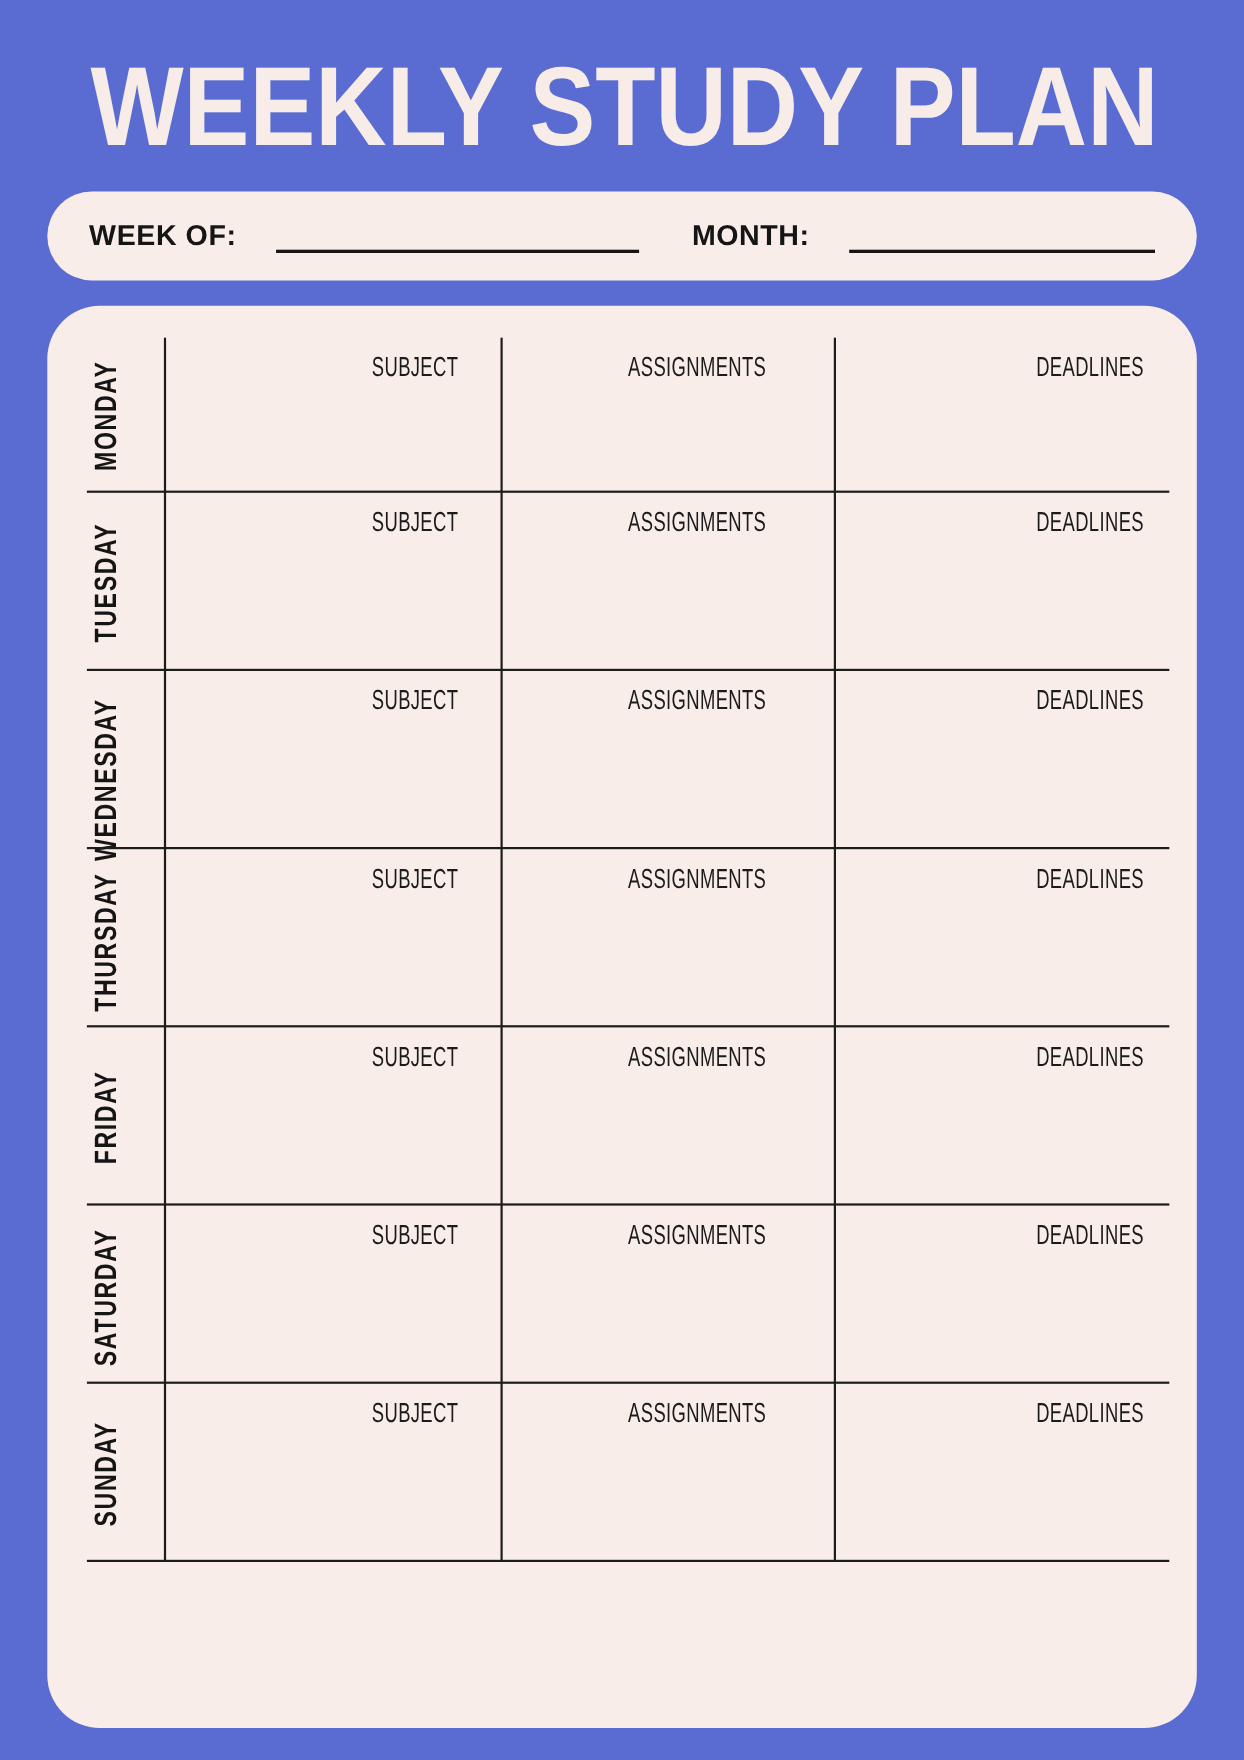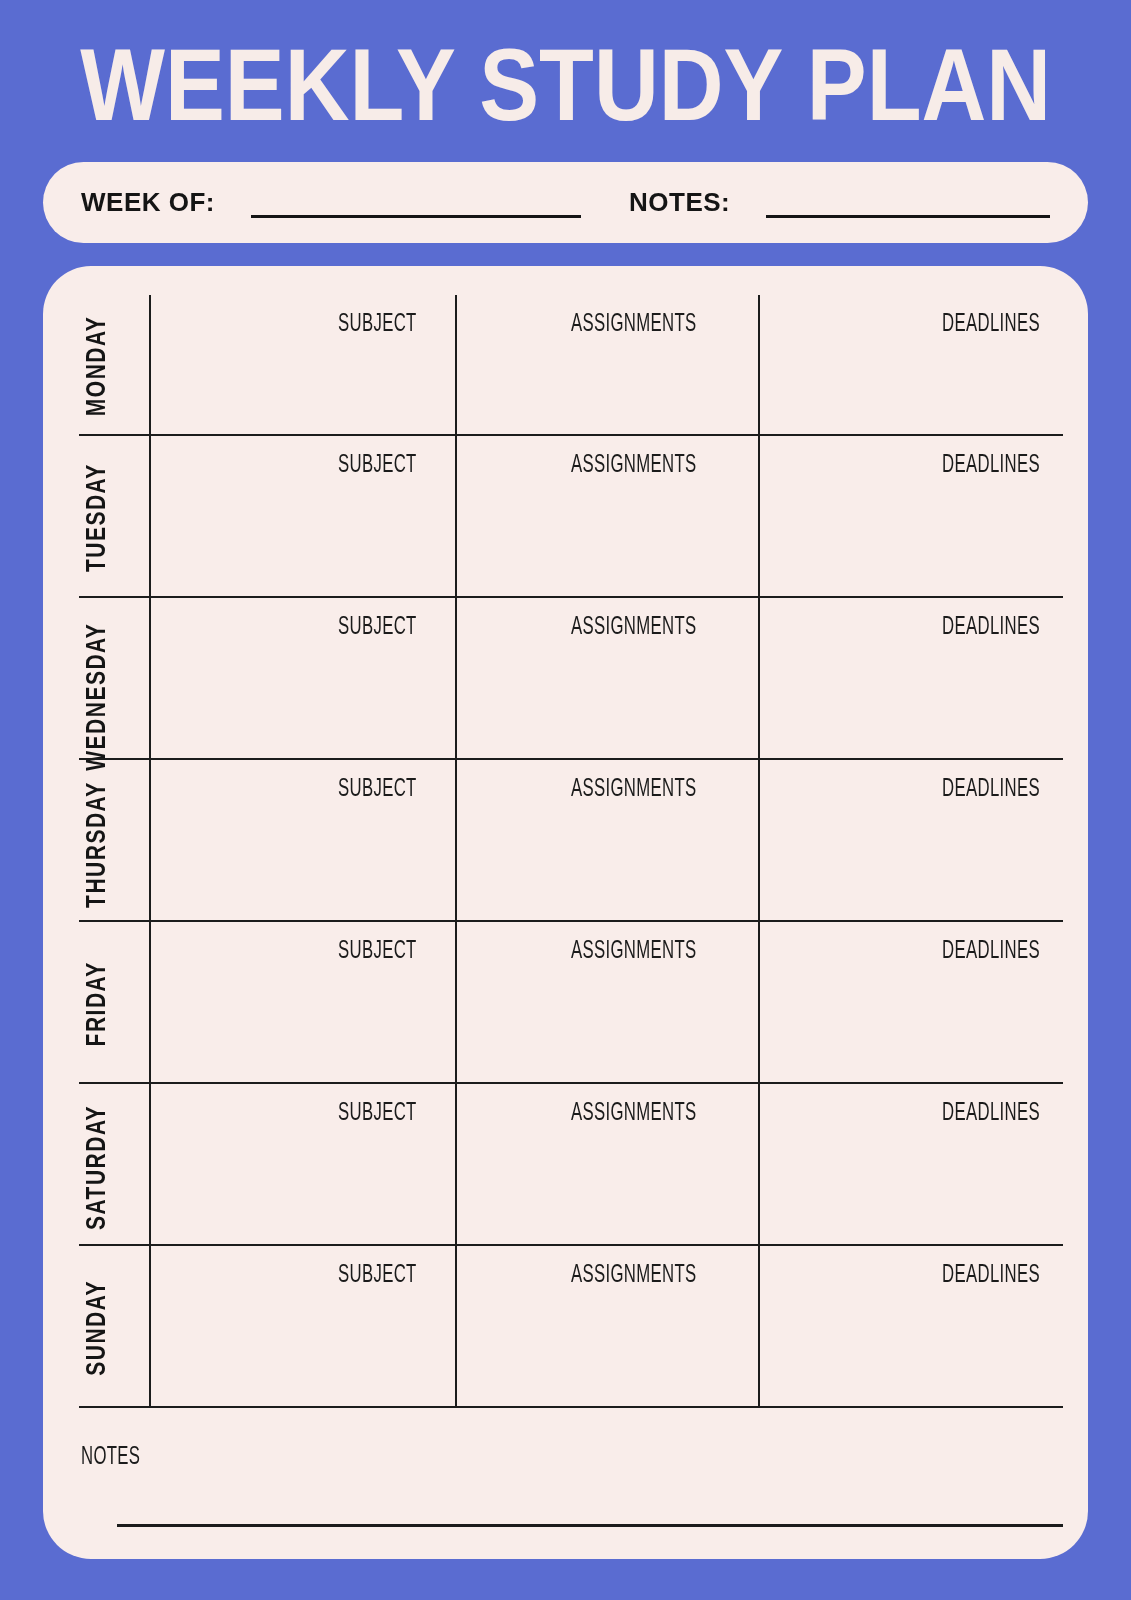--- a/index.html
+++ b/index.html
@@ -10,21 +10,21 @@
   }
   *{box-sizing:border-box;}
   html,body{margin:0;padding:0;}
   body{
     width:1131px;height:1600px;
     background:var(--blue);
     font-family:"Liberation Sans","DejaVu Sans",sans-serif;
     overflow:hidden;
   }
   
-  .title-wrap{margin:4px;padding-top:20px;text-align:center;}
+  .title-wrap{margin:16px;padding-top:20px;text-align:center;}
   .title-inner{
     display:inline-block;
     font-size:102px;line-height:1.2;font-weight:bold;
     color:#F7ECE8;white-space:nowrap;
     transform:scaleX(0.88);transform-origin:50% 50%;
     letter-spacing:0px;
   }
   
   .meta-bar{
     margin:16px 43px 0;height:81px;
@@ -85,21 +85,21 @@
 
 <main class="page">
 
   <h1 class="title-wrap">
     <span class="title-inner">WEEKLY STUDY PLAN</span>
   </h1>
 
   <section class="meta-bar">
     <span class="meta-label">WEEK OF:</span>
     <span class="fill-line week-line"></span>
-    <span class="meta-label">NOTES:</span>
+    <span class="meta-label">MONTH:</span>
     <span class="fill-line month-line"></span>
   </section>
 
   <section class="card">
     <div class="table" id="table">
 
   <div class="row">
     <div class="day-cell">
       <span class="day-label">MONDAY</span>
     </div>
@@ -200,19 +200,15 @@
       <span class="col-label">ASSIGNMENTS</span>
     </div>
     <div class="cell">
       <span class="col-label">DEADLINES</span>
     </div>
   </div>
 <div class="vline v1"></div>
       <div class="vline v2"></div>
       <div class="vline v3"></div>
     </div>
-    <div class="notes">
-      <span class="col-label notes-label">NOTES</span>
-      <div class="notes-line"></div>
-    </div>
   </section>
 
 </main>
 
 </body></html>

